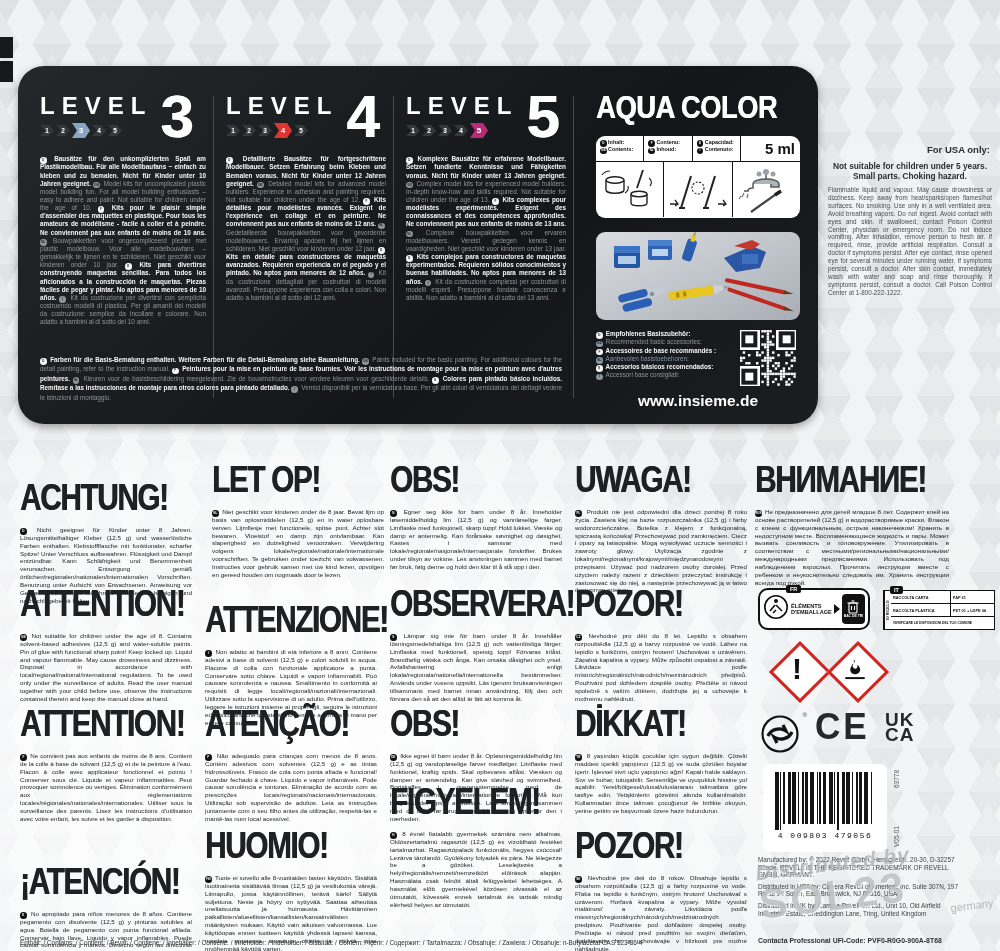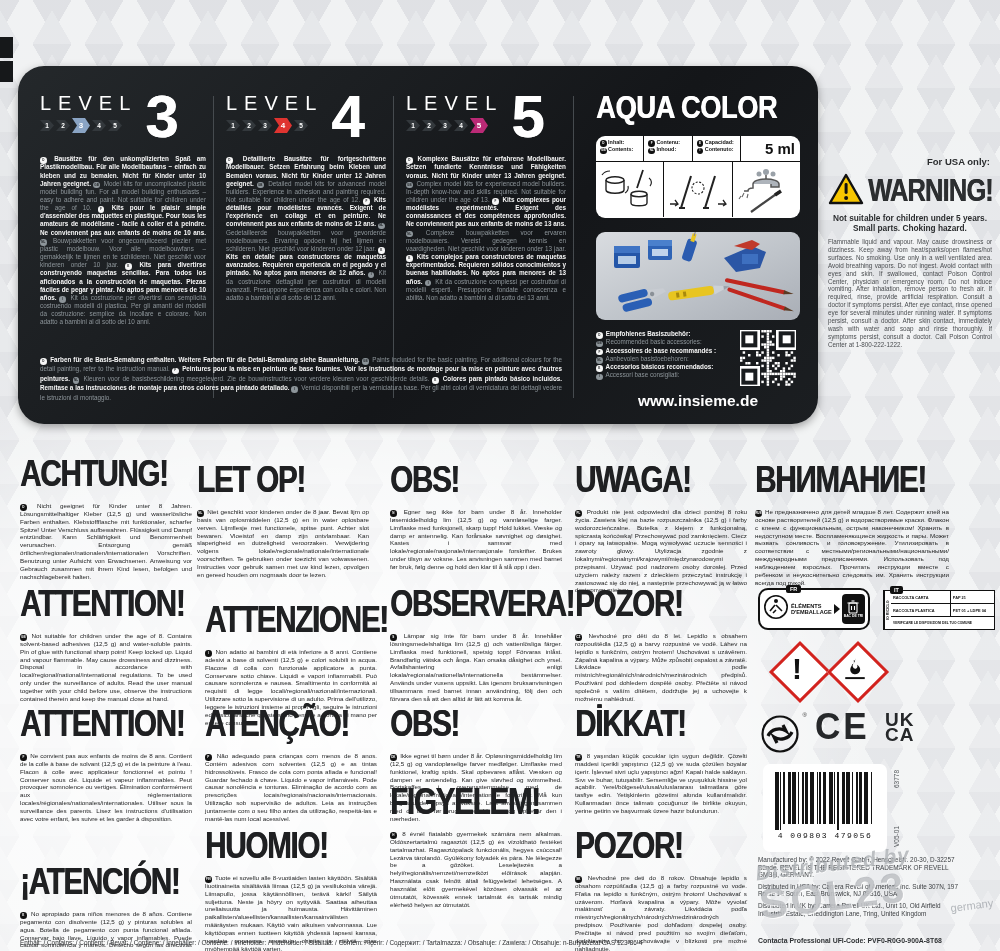--- a/index.html
+++ b/index.html
@@ -21,21 +21,21 @@
   .tab1{top:37px}.tab2{top:61px}
 
   
   .panel{position:absolute;left:18px;top:66px;width:800px;height:358px;border-radius:26px;
     background:linear-gradient(135deg,#24282b,#141619 60%,#1b1e21);box-shadow:0 3px 8px rgba(0,0,0,.35);}
   .vsep{position:absolute;top:30px;height:302px;width:1px;background:#464b4f;}
   .s1{left:195px}.s2{left:375px}.s3{left:555px}
   .lvlcol{position:absolute;top:26px;}
   .lc1{left:22px;width:166px}.lc2{left:208px;width:160px}.lc3{left:388px;width:160px}
   .lvlhead{display:flex;align-items:flex-start;}
-  .lword{font-size:20px;letter-spacing:7px;color:#fff;font-weight:400;white-space:nowrap;}
+  .lword{font-size:24px;letter-spacing:7px;color:#fff;font-weight:700;white-space:nowrap;}
   .chevs{margin-top:3px;display:flex;align-items:center;gap:2px;height:15px;}
   .chev{display:inline-flex;align-items:center;justify-content:center;height:11px;min-width:14px;
     background:#33383c;color:#fff;font-size:6.5px;font-weight:700;
     clip-path:polygon(0 0,calc(100% - 5px) 0,100% 50%,calc(100% - 5px) 100%,0 100%,5px 50%);
     filter:drop-shadow(0 0 .7px #cfd3d6);}
   .chev.on{height:15px;min-width:18px;font-size:8px;}
   .lnum{font-size:60px;font-weight:700;color:#fff;line-height:.82;margin-left:8px;
     text-shadow:.6px 0 0 #fff;}
   .ltext{margin:14px 0 0;font-size:6.35px;line-height:8.15px;text-align:justify;}
   .seg.w{color:#f7f7f7;font-weight:700;}
@@ -60,36 +60,36 @@
   .ib-ic{flex:1 1 0;border-right:1.6px solid #111;display:flex;align-items:center;justify-content:center;}
   .ib-ic:last-child{border-right:none;}
   .photo{position:absolute;left:0;top:142px;width:204px;height:88px;border-radius:9px;overflow:hidden;}
   .acc{position:absolute;left:0;top:240px;width:138px;font-size:6.3px;line-height:8.3px;}
   .acc .seg{display:block;white-space:nowrap;}
   .qr{position:absolute;left:144px;top:240px;}
   .site{position:absolute;left:0;top:302px;width:204px;text-align:center;color:#fff;font-size:15.5px;font-weight:700;margin:0;}
 
   
   .usa{position:absolute;left:828px;top:144px;width:164px;color:#2c2e30;}
-  .usa-only{font-size:9.5px;font-weight:700;text-align:right;margin:12px 2px 6px 0;}
+  .usa-only{font-size:9.5px;font-weight:700;text-align:right;margin:0 2px 6px 0;}
   .usa-head{display:flex;align-items:center;gap:4px;}
   .usa-title{font-size:31px;font-weight:700;letter-spacing:-1px;transform:scaleX(.82);transform-origin:0 50%;
     text-shadow:.6px 0 0 currentColor;margin:0;white-space:nowrap;}
   .usa-sub{font-size:8.3px;font-weight:700;text-align:center;margin:4px 0 5px;line-height:10px;}
   .usa-body{font-size:6.3px;line-height:7.9px;text-align:justify;margin:0;color:#4a4d50;}
 
   
   .warn{position:absolute;color:#1f2022;}
   .warn h2{margin:0 0 6px;font-size:37px;font-weight:700;letter-spacing:-1.6px;
     transform:scaleX(.8);transform-origin:0 60%;white-space:nowrap;text-shadow:.7px 0 0 currentColor;line-height:44px;}
   .warn p{margin:0;font-size:6.25px;line-height:7.85px;text-align:justify;color:#232425;}
   .warn .cc{background:#111;}
   .warn .cc i{color:#fff;}
-  .w0{left:20px;top:452px;width:172px}
-  .w1{left:197px;top:458px;width:172px}
+  .w0{left:20px;top:476px;width:172px}
+  .w1{left:212px;top:458px;width:172px}
   .w2{left:390px;top:458px;width:172px}
   .w3{left:575px;top:458px;width:172px}
   .w4{left:755px;top:458px;width:194px}
   .w5{left:20px;top:582px;width:172px}
   .w6{left:205px;top:598px;width:172px}
   .w7{left:390px;top:582px;width:172px}
   .w8{left:575px;top:582px;width:172px}
   .w9{left:20px;top:702px;width:172px}
   .w10{left:205px;top:702px;width:172px}
   .w11{left:390px;top:702px;width:172px}
@@ -505,30 +505,20 @@
             <i>NL</i>
           </span> Kleuren voor de basisbeschildering meegeleverd. Zie de bouwinstructies voor verdere kleuren voor geschilderde details. </span><span class="seg w"><span class="cc">
             <i>E</i>
           </span> Colores para pintado básico incluidos. Remítase a las instrucciones de montaje para otros colores para pintado detallado. </span><span class="seg g"><span class="cc">
             <i>I</i>
           </span> Vernici disponibili per la verniciatura base. Per gli altri colori di verniciatura dei dettagli vedere le istruzioni di montaggio. </span></p>
   </section>
 
   <aside class="usa">
     <p class="usa-only">For USA only:</p>
-    <div class="usa-head">
-      <span>
-        <svg width="36" height="32" viewBox="0 0 36 32">
-          <path d="M18 2 L34 30 L2 30 Z" fill="#f7c600" stroke="#111" stroke-width="2.4" stroke-linejoin="round"></path>
-          <rect x="16.6" y="10" width="3" height="11" rx="1.4" fill="#111"></rect>
-            <circle cx="18.1" cy="25" r="2" fill="#111"></circle>
-        </svg>
-      </span>
-      <h2 class="usa-title">WARNING!</h2>
-    </div>
     <p class="usa-sub">Not suitable for children under 5 years. Small parts. Choking hazard.</p>
     <p class="usa-body">Flammable liquid and vapour. May cause drowsiness or dizziness. Keep away from heat/sparks/open flames/hot surfaces. No smoking. Use only in a well ventilated area. Avoid breathing vapors. Do not ingest. Avoid contact with eyes and skin. If swallowed, contact Poison Control Center, physician or emergency room. Do not induce vomiting. After inhalation, remove person to fresh air. If required, rinse, provide artificial respiration. Consult a doctor if symptoms persist. After eye contact, rinse opened eye for several minutes under running water. If symptoms persist, consult a doctor. After skin contact, immediately wash with water and soap and rinse thoroughly. If symptoms persist, consult a doctor. Call Poison Control Center at 1-800-222-1222.</p>
   </aside>
 
   <div class="warn w0">
       <h2>ACHTUNG!</h2>
       <p><span class="cc">
           <i>D</i>
         </span> <span>Nicht geeignet für Kinder unter 8 Jahren. Lösungsmittelhaltiger Kleber (12,5 g) und wasserlösliche Farben enthalten. Klebstoffflasche mit funktionaler, scharfer Spitze! Unter Verschluss aufbewahren. Flüssigkeit und Dampf entzündbar. Kann Schläfrigkeit und Benommenheit verursachen. Entsorgung gemäß örtlichen/regionalen/nationalen/internationalen Vorschriften. Benutzung unter Aufsicht von Erwachsenen. Anweisung vor Gebrauch zusammen mit ihrem Kind lesen, befolgen und nachschlagebereit halten.</span></p>
     </div>

